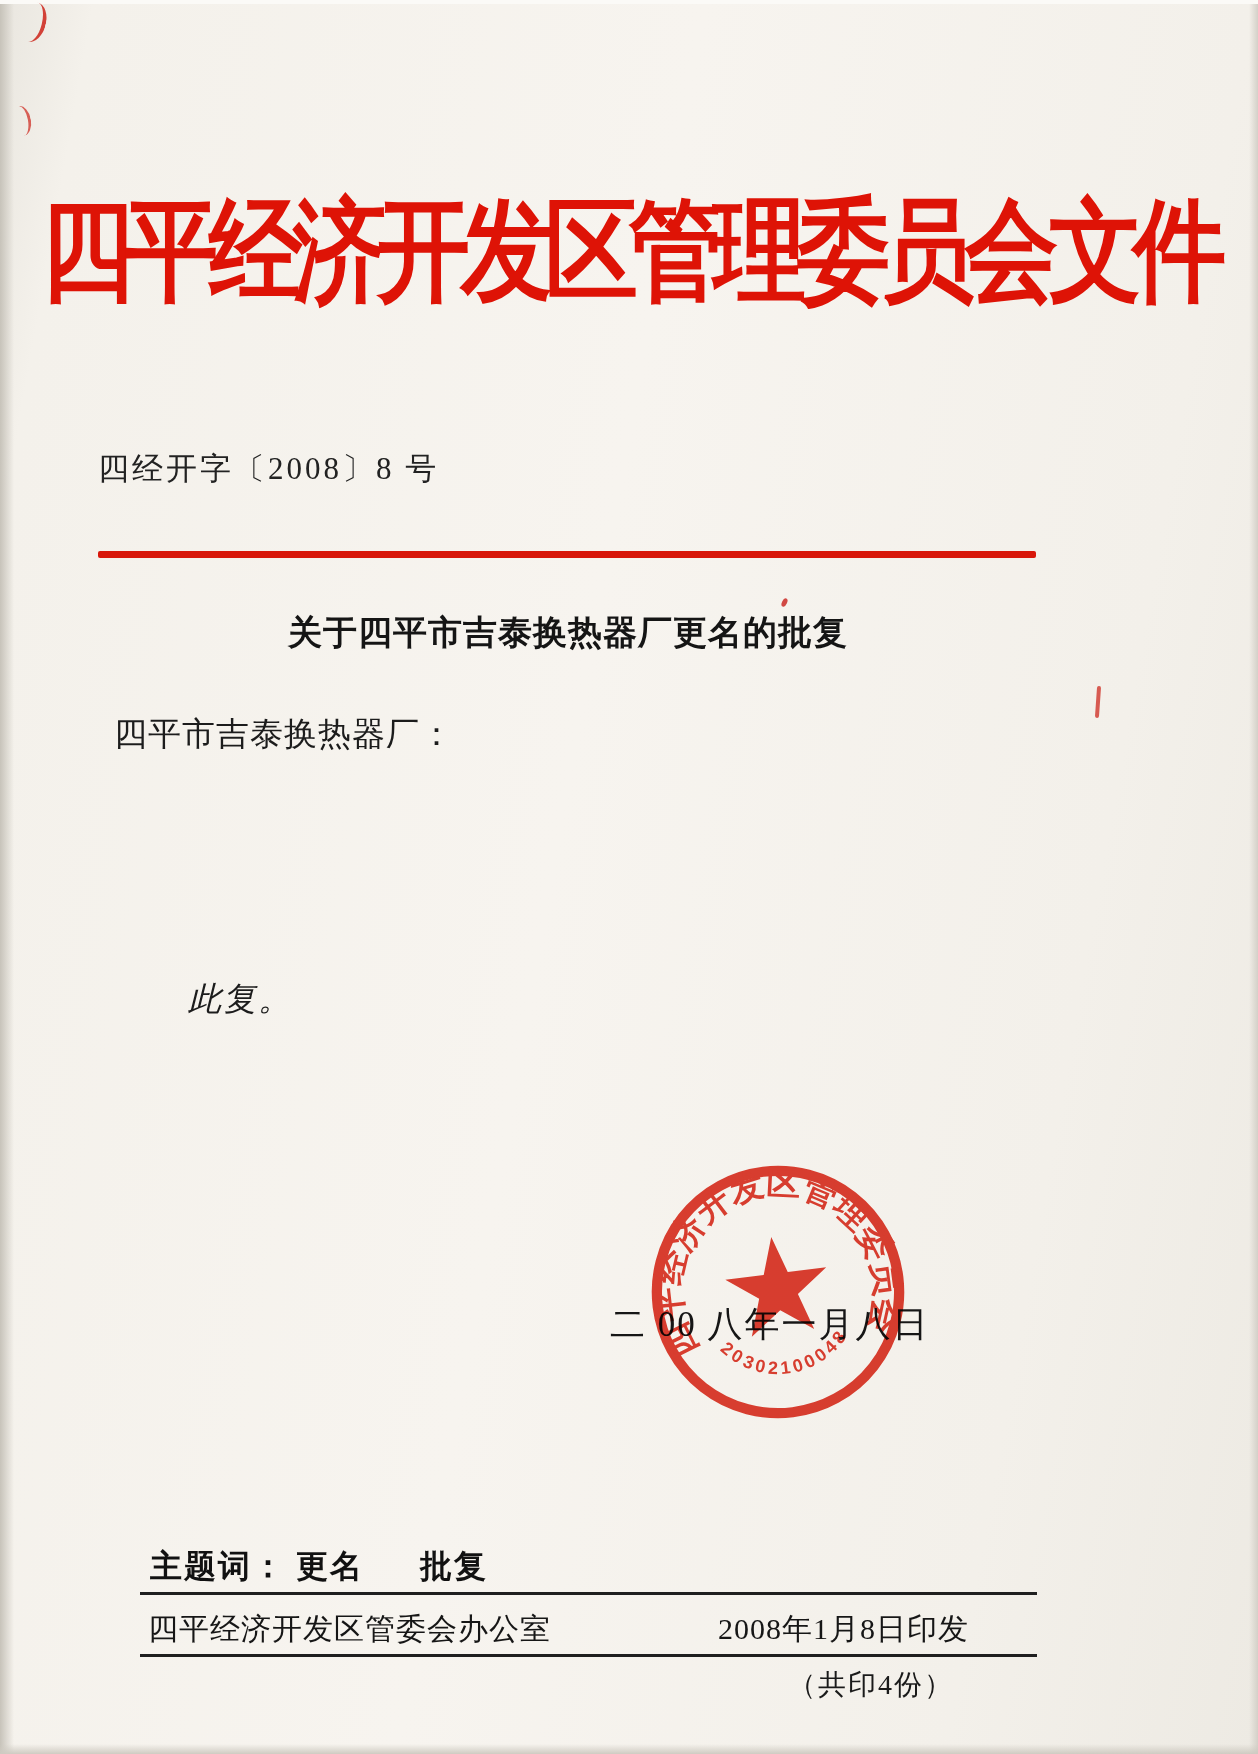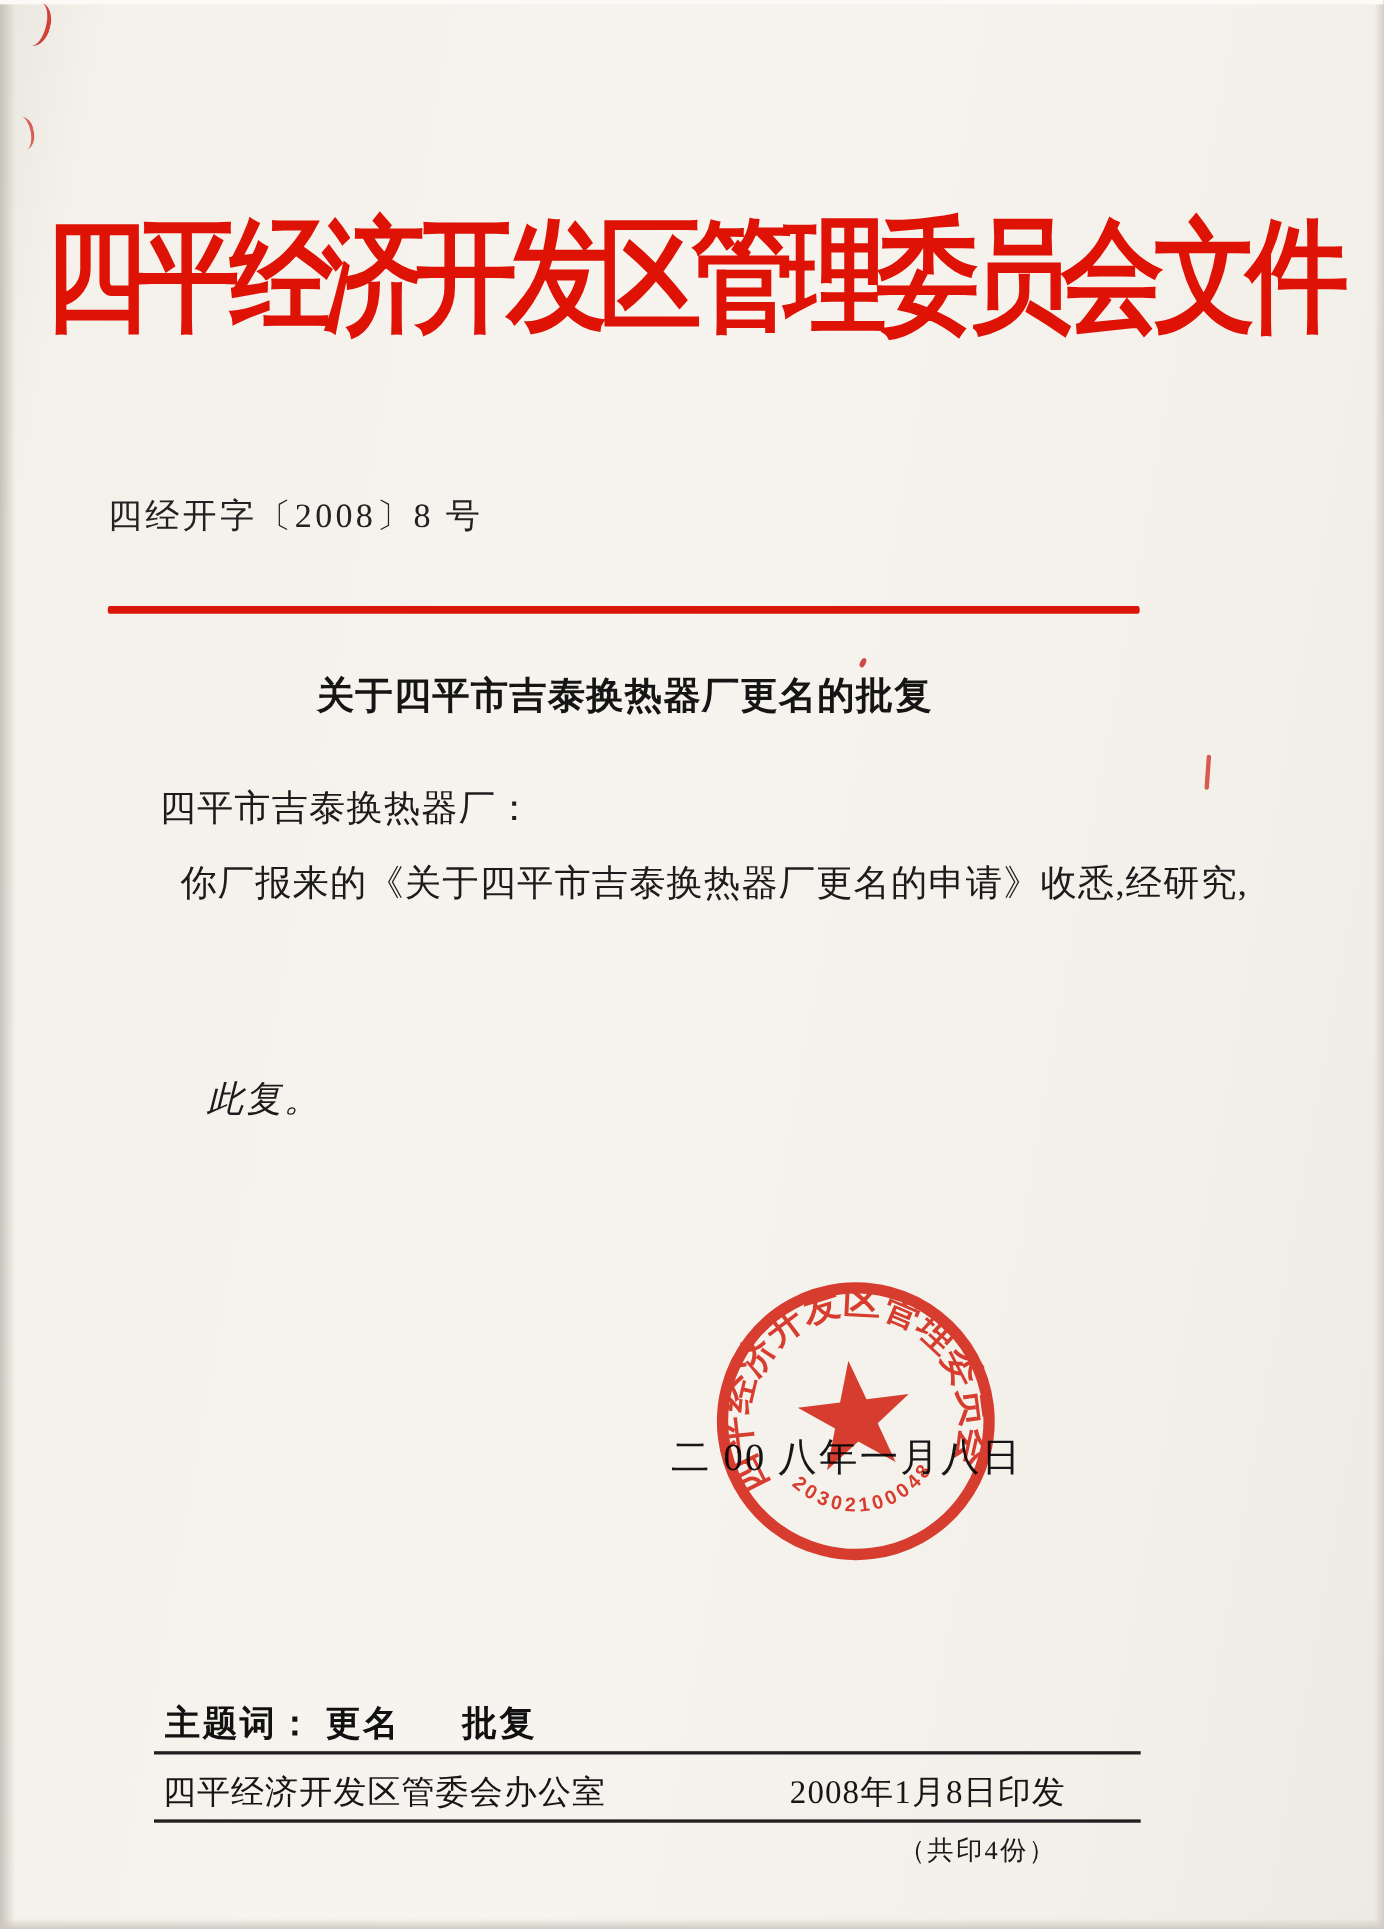--- a/index.html
+++ b/index.html
@@ -41,21 +41,21 @@
   .red-rule {
     position:absolute; top:551px; left:98px; width:938px; height:7px;
     background:#d8170a; border-radius:2px;
   }
   .doc-title {
     position:absolute; top:610px; left:98px; width:940px; text-align:center;
     font-family:"Liberation Sans","DejaVu Sans",sans-serif;
     font-weight:bold; font-size:34px; letter-spacing:1px; color:#151515;
   }
   .recipient {
-    position:absolute; top:712px; left:145px; font-size:33px; letter-spacing:1px;
+    position:absolute; top:712px; left:114px; font-size:33px; letter-spacing:1px;
   }
   .body-para { position:absolute; top:770px; left:122px; width:940px; }
   .body-line { height:68px; line-height:68px; font-size:33px; letter-spacing:1px; white-space:nowrap; }
   .body-line.indent { padding-left:42px; }
   .closing { position:absolute; top:977px; left:188px; font-size:33px; letter-spacing:2px;font-style:italic; }
 
   .sign-date {
     position:absolute; top:1301px; left:610px; font-size:35px; letter-spacing:2px;
     color:#161616; white-space:nowrap; z-index:1;
   }
@@ -73,21 +73,21 @@
   .subject-term2 { margin-left:56px; }
   .hr-1 { position:absolute; top:1592px; left:140px; width:897px; height:3px; background:#1f1f1f; }
   .issuer {
     position:absolute; top:1609px; left:148px; font-size:30px; letter-spacing:1px; color:#161616;text-align:right;
   }
   .print-date {
     position:absolute; top:1609px; left:718px; font-size:30px; letter-spacing:1px; color:#161616;
   }
   .hr-2 { position:absolute; top:1654px; left:140px; width:897px; height:3px; background:#1f1f1f; }
   .copies {
-    position:absolute; top:1666px; left:788px; font-size:24px; letter-spacing:2px; color:#1a1a1a;margin-left:29px;
+    position:absolute; top:1666px; left:788px; font-size:28px; letter-spacing:2px; color:#1a1a1a;
   }
 </style>
 </head>
 <body>
 
 <div class="page">
 
   <div class="edge-left"></div>
   <div class="edge-right"></div>
   <div class="edge-bottom"></div>
@@ -101,21 +101,20 @@
 
   <div class="doc-number">四经开字〔2008〕8 号</div>
 
   <div class="red-rule"></div>
 
   <div class="doc-title">关于四平市吉泰换热器厂更名的批复</div>
 
   <div class="recipient">四平市吉泰换热器厂：</div>
 
   <div class="body-para">
-    <div class="body-line indent">你厂报来的《关于四平市吉泰换热器厂更名的申请》收悉,经研究,</div>
   </div>
 
   <div class="closing">此复。</div>
 
   <div class="sign-date">二 00 八年一月八日</div>
 
   <svg class="seal" viewBox="0 0 300 300">
     <defs>
       <path id="seal-arc-top" d="M 67.7 197.5 A 95 95 0 1 1 232.3 197.5" fill="none"></path>
       <path id="seal-arc-bottom" d="M 84.5 195.9 A 80 80 0 0 0 215.5 195.9" fill="none"></path>

